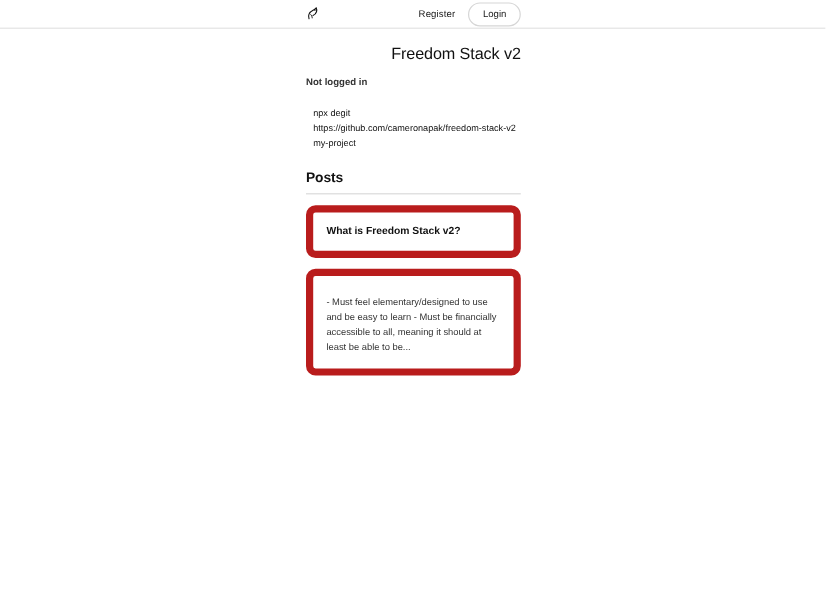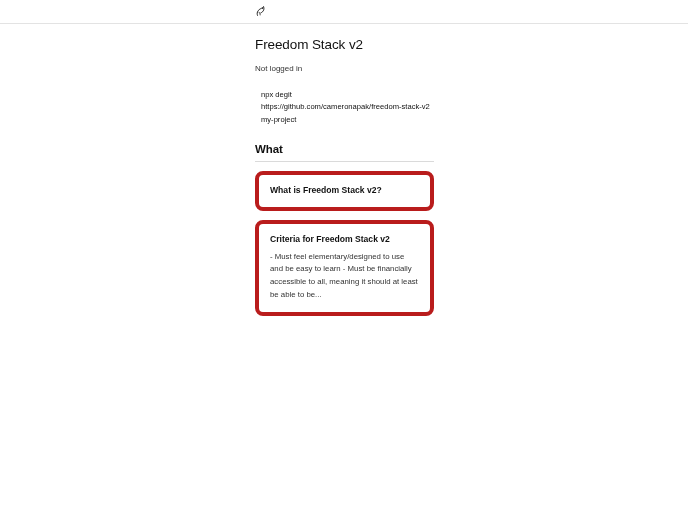--- a/index.html
+++ b/index.html
@@ -83,27 +83,29 @@
   }
 
   .page-title {
     margin: 0;
     padding-top: 12px;
     font-size: 13.5px;
     line-height: 1.3;
     font-weight: 400;
     color: #111111;
     letter-spacing: -.1px;
+    text-align: right;
   }
   .auth-status {
     margin: 0;
     padding-top: 10px;
     font-size: 8px;
     line-height: 1.3;
     color: #333333;
+    font-weight: bold;
   }
 
   .code-block {
     margin: 0;
     padding: 15px 0 0 6px;
     font-family: Liberation Sans, sans-serif;
     font-size: 7.6px;
     line-height: 1.62;
     color: #111111;
     white-space: pre-wrap;
@@ -128,21 +130,21 @@
   }
 
   .post-list {
     margin: 0;
     padding: 0;
     list-style: none;
   }
   .post-card {
     margin-top: 9px;
     width: 179px;
-    border: 4px solid #b91c1c;
+    border: 6px solid #b91c1c;
     border-radius: 8px;
     background: #ffffff;
     padding: 10px 11px 11px 11px;
     cursor: pointer;
   }
   .post-title {
     margin: 0;
     font-size: 8.6px;
     line-height: 1.25;
     font-weight: 700;
@@ -161,39 +163,42 @@
 
 <header class="site-header">
   <div class="header-inner">
     <a class="brand-logo" href="#" aria-label="Home">
       <svg width="13" height="13" viewBox="0 0 24 24" fill="none" aria-hidden="true">
         <path d="M6.5 19.5C6.5 19.5 5 16 6.5 12.5C8 9 11 7.5 13.5 6.2C15.4 5.2 16.8 4 17.6 2.8C18.4 4.6 18.6 6.8 18 8.8C17.2 11.6 15 13.6 12.6 14.6" stroke="#111111" stroke-width="1.7" stroke-linecap="round" stroke-linejoin="round"></path>
         <path d="M9.2 13.2C10.6 14.6 11.4 16.4 11.4 18.3" stroke="#111111" stroke-width="1.5" stroke-linecap="round"></path>
         <circle cx="15.6" cy="6.6" r="1" fill="#111111"></circle>
       </svg>
     </a>
+    <nav class="header-nav">
+      <a class="nav-link" href="#">Register</a>
+      <button class="btn-login" type="button">Login</button>
+    </nav>
   </div>
 </header>
 
 <main class="page">
   <div class="content">
 
     <h1 class="page-title">Freedom Stack v2</h1>
 
     <p class="auth-status">Not logged in</p>
 
     <pre class="code-block">npx degit https://github.com/cameronapak/freedom-stack-v2 my-project</pre>
 
-    <h2 class="section-title">What</h2>
+    <h2 class="section-title">Posts</h2>
     <div class="section-rule"></div>
 
     <ul class="post-list">
       <li class="post-card">
         <h3 class="post-title">What is Freedom Stack v2?</h3>
       </li>
       <li class="post-card">
-        <h3 class="post-title">Criteria for Freedom Stack v2</h3>
         <p class="post-excerpt">- Must feel elementary/designed to use and be easy to learn - Must be financially accessible to all, meaning it should at least be able to be...</p>
       </li>
     </ul>
 
   </div>
 </main>
 
 </body></html>

